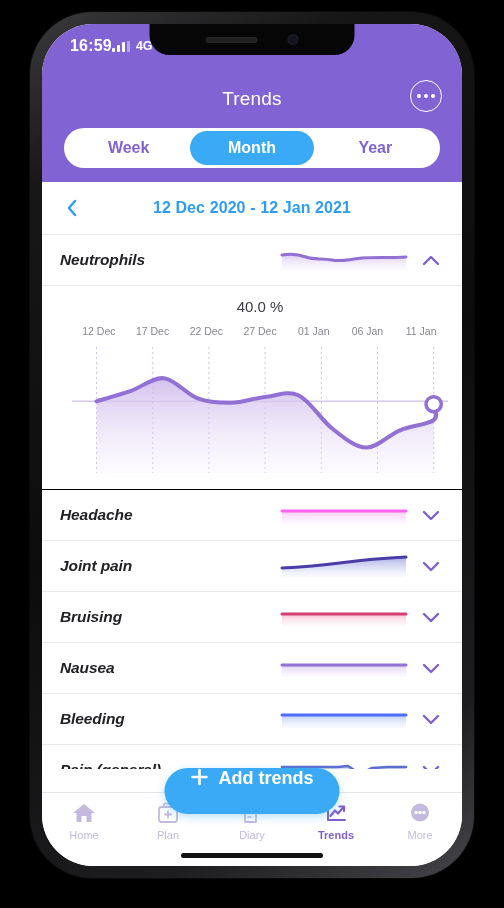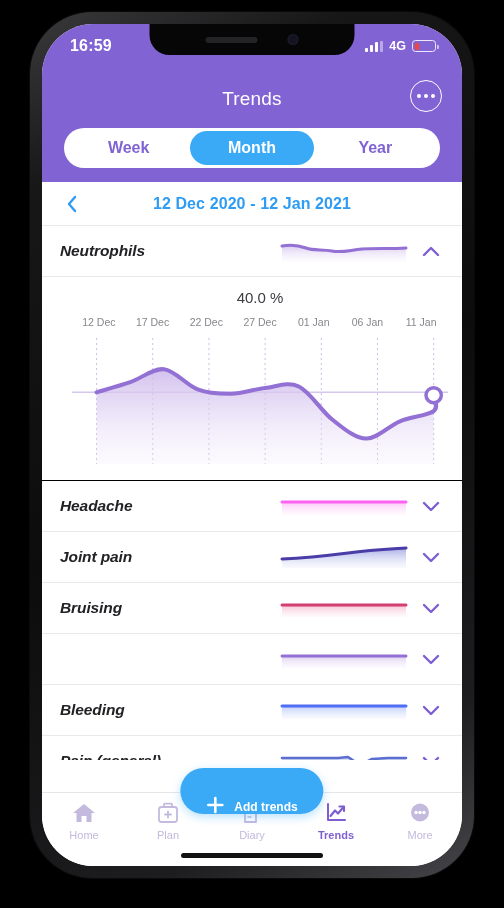--- a/index.html
+++ b/index.html
@@ -59,21 +59,20 @@
     box-shadow: inset 0 0 2px #2a2a44;
   }
 
   
   #status-bar {
     position: relative;
     height: 44px;
     background: #8163d4;
     display: flex;
     align-items: center;
-    justify-content: space-between;
     padding: 0 26px 0 28px;
     color: #ffffff;
     z-index: 30;
   }
   #status-time {
     font-size: 16px;
     font-weight: bold;
     letter-spacing: .2px;
   }
   #status-right {
@@ -171,21 +170,21 @@
     color: #8163d4;
     cursor: pointer;
   }
   .segment.active {
     background: #3aaaf7;
     color: #ffffff;
   }
 
   
   #date-nav {
-    height: 44px;
+    height: 53px;
     background: #ffffff;
     border-bottom: 1px solid #e9e9ec;
     display: flex;
     align-items: center;
     position: relative;
   }
   #date-prev {
     position: absolute;
     left: 18px;
     width: 24px; height: 24px;
@@ -277,23 +276,23 @@
     position: absolute;
     left: 50%;
     bottom: 52px;
     transform: translateX(-50%);
     background: #3aaaf7;
     color: #ffffff;
     border-radius: 24px;
     height: 46px;
     padding: 0 26px;
     display: flex;
-    align-items: flex-end;
+    align-items: flex-start;
     gap: 10px;
-    font-size: 12px;
+    font-size: 18px;
     font-weight: bold;
     box-shadow: 0 3px 10px rgba(58,170,247,.35);
     cursor: pointer;
     z-index: 25;
     white-space: nowrap;
   }
 
   
   #tab-bar {
     position: absolute;
@@ -499,20 +498,21 @@
           </svg>
         </div>
         <div class="chevron">
           <svg width="20" height="13" viewBox="0 0 20 13">
               <polyline points="3,3 10,10 17,3" fill="none" stroke="#7e5fd2" stroke-width="2.4" stroke-linecap="round" stroke-linejoin="round"></polyline>
             </svg>
         </div>
       </div>
 
       <div class="trend-row">
+        <div class="trend-label">Nausea</div>
         <div class="trend-spark">
           <svg width="128" height="22" viewBox="0 0 128 22" preserveAspectRatio="none">
             <defs>
                 <linearGradient id="sg3" x1="0" y1="0" x2="0" y2="1">
               <stop offset="0" stop-color="#d9cbef" stop-opacity=".9"></stop>
               <stop offset="1" stop-color="#f1ebfa" stop-opacity=".2"></stop>
             </linearGradient>
               </defs>
             <path d="M2,8 L126,8 L126,20 L2,20 Z" fill="url(#sg3)"></path>
             <path d="M2,8 L126,8" fill="none" stroke="#9370d4" stroke-width="3" stroke-linecap="round"></path>

